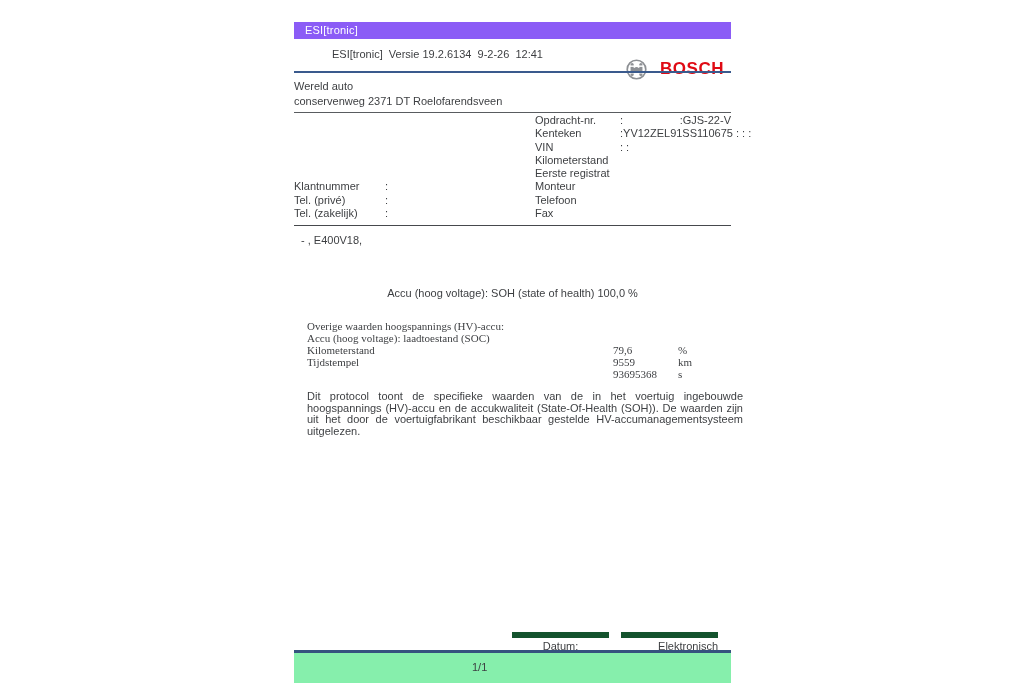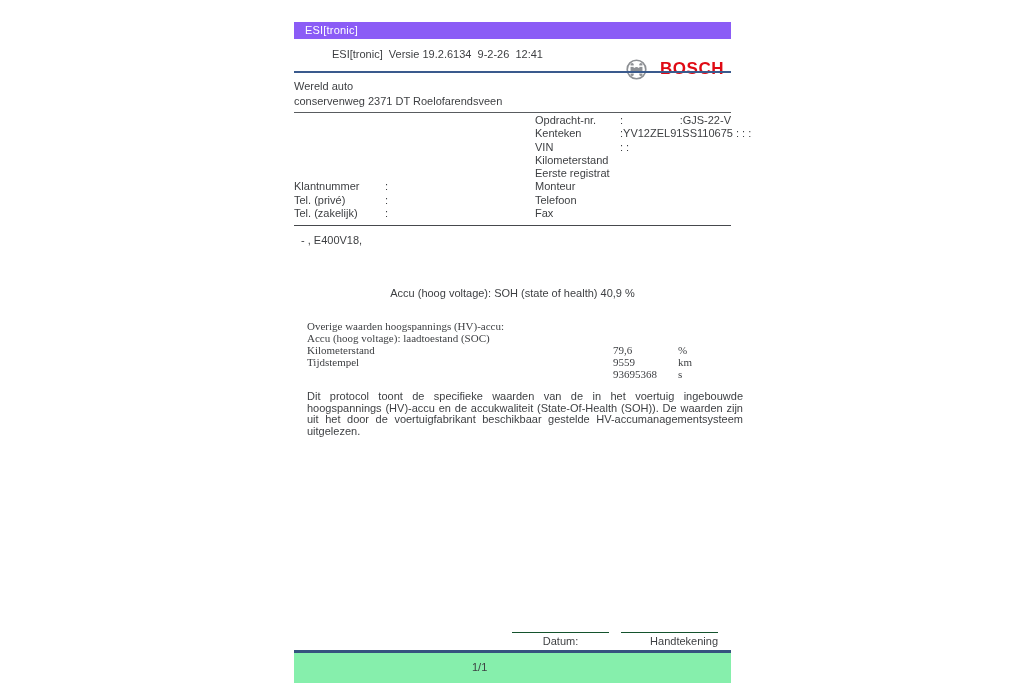--- a/index.html
+++ b/index.html
@@ -45,21 +45,21 @@
   .hv-row{position:relative;height:12px;}
   .hv-row span{position:absolute;top:0;line-height:12px;white-space:pre;font-family:Liberation Serif, serif;}
   .hv-label{left:0;}
   .hv-value{left:306px;}
   .hv-unit{left:371px;}
 
   
   .protocol{position:absolute;left:13px;top:391px;width:436px;text-align:justify;line-height:11.6px;}
 
   
-  .sig{position:absolute;top:632px;height:20px;border-top:1px solid #14532d;}
+  .sig{position:absolute;top:632px;height:20px;border-top:6px solid #14532d;}
   .sig-datum{left:218px;width:97px;text-align:center;}
   .sig-hand{left:327px;width:97px;text-align:right;}
   .sig .lab{display:block;margin-top:2px;line-height:12px;}
 
   
   .rule-bottom{position:absolute;left:0;top:650px;width:437px;height:3px;background:#35537f;}
   .footer{position:absolute;left:0;top:653px;width:437px;height:30px;background:#86efac;}
   .pagenum{position:absolute;left:178px;top:8px;line-height:13px;}
 </style>
 </head>
@@ -149,21 +149,21 @@
       <span class="rm"></span>
       <span class="rv"></span>
     </div>
   </div>
   <div class="hairline2"></div>
 
   <div class="vehicle">
     <div>- , E400V18,</div>
   </div>
 
-  <div class="sohline">Accu (hoog voltage): SOH (state of health) 40,9 %</div>
+  <div class="sohline">Accu (hoog voltage): SOH (state of health) 100,0 %</div>
 
   <div class="hvblock">
     <div class="hv-row">
       <span class="hv-label">Overige waarden hoogspannings (HV)-accu:</span>
     </div>
     <div class="hv-row">
       <span class="hv-label">Accu (hoog voltage): laadtoestand (SOC)</span>
       <span class="hv-value"></span>
       <span class="hv-unit"></span>
     </div>
@@ -183,21 +183,21 @@
       <span class="hv-unit">s</span>
     </div>
   </div>
 
   <div class="protocol">Dit protocol toont de specifieke waarden van de in het voertuig ingebouwde hoogspannings (HV)-accu en de accukwaliteit (State-Of-Health (SOH)). De waarden zijn uit het door de voertuigfabrikant beschikbaar gestelde HV-accumanagementsysteem uitgelezen.</div>
 
   <div class="sig sig-datum">
     <span class="lab">Datum:</span>
   </div>
   <div class="sig sig-hand">
-    <span class="lab">Handtekening</span>
+    <span class="lab">Elektronisch</span>
   </div>
 
   <div class="rule-bottom"></div>
   <div class="footer">
     <span class="pagenum">1/1</span>
   </div>
 
 </div>
 
 </body></html>

